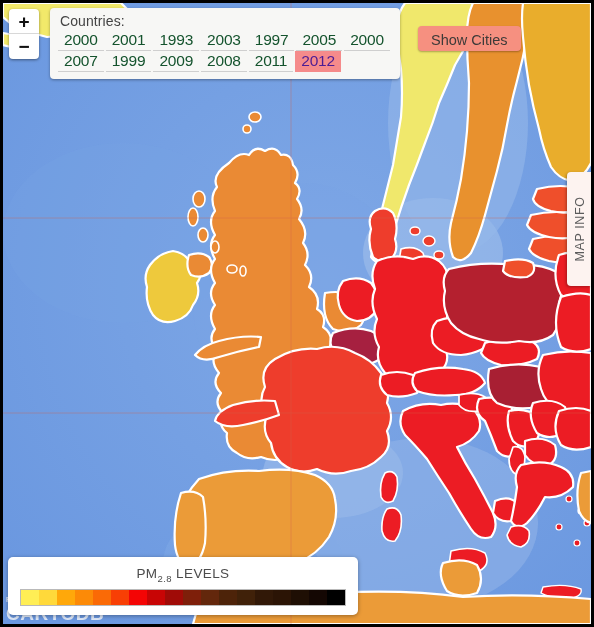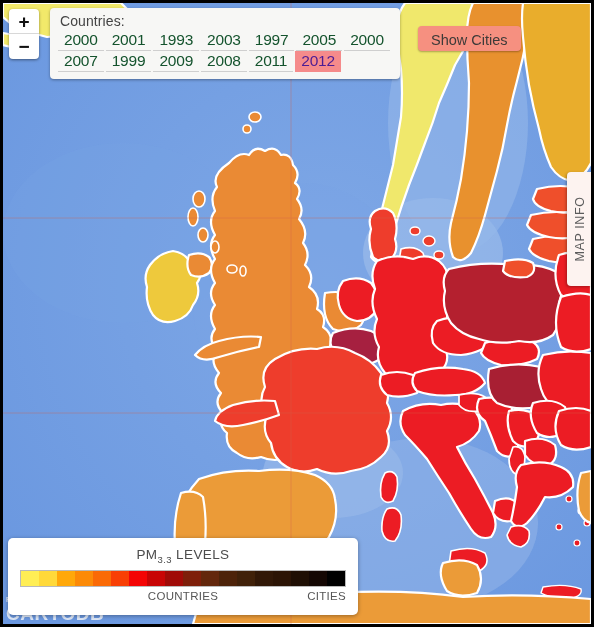--- a/index.html
+++ b/index.html
@@ -441,21 +441,21 @@
   </div>
 
   <div id="show-cities">Show Cities</div>
 
   <div id="map-info-tab">
     <span>MAP INFO</span>
   </div>
 
   <div id="legend">
     <div class="legend-title">
-      <span>PM</span><sub>3.3</sub><span> LEVELS</span>
+      <span>PM</span><sub>2.8</sub><span> LEVELS</span>
     </div>
 
 
     <div class="ramp" id="legend-ramp">
         <i style="background: rgb(255, 238, 85);"></i>
         <i style="background: rgb(255, 217, 58);"></i>
         <i style="background: rgb(255, 168, 10);"></i>
         <i style="background: rgb(252, 138, 7);"></i>
         <i style="background: rgb(250, 106, 6);"></i>
         <i style="background: rgb(248, 63, 5);"></i>
@@ -466,24 +466,20 @@
         <i style="background: rgb(99, 39, 12);"></i>
         <i style="background: rgb(77, 35, 9);"></i>
         <i style="background: rgb(64, 33, 9);"></i>
         <i style="background: rgb(49, 24, 7);"></i>
         <i style="background: rgb(43, 20, 5);"></i>
         <i style="background: rgb(31, 15, 4);"></i>
         <i style="background: rgb(20, 7, 3);"></i>
         <i style="background: rgb(0, 0, 0);"></i>
       </div>
 
-    <div class="legend-footer">
-      <span class="lf mid">COUNTRIES</span>
-      <span class="lf right">CITIES</span>
-    </div>
   </div>
 
   <div id="attribution">
     <div class="pwr">POWERED BY</div>
     <div class="brand">CARTODB</div>
   </div>
 
 </div>
 
 </body></html>

